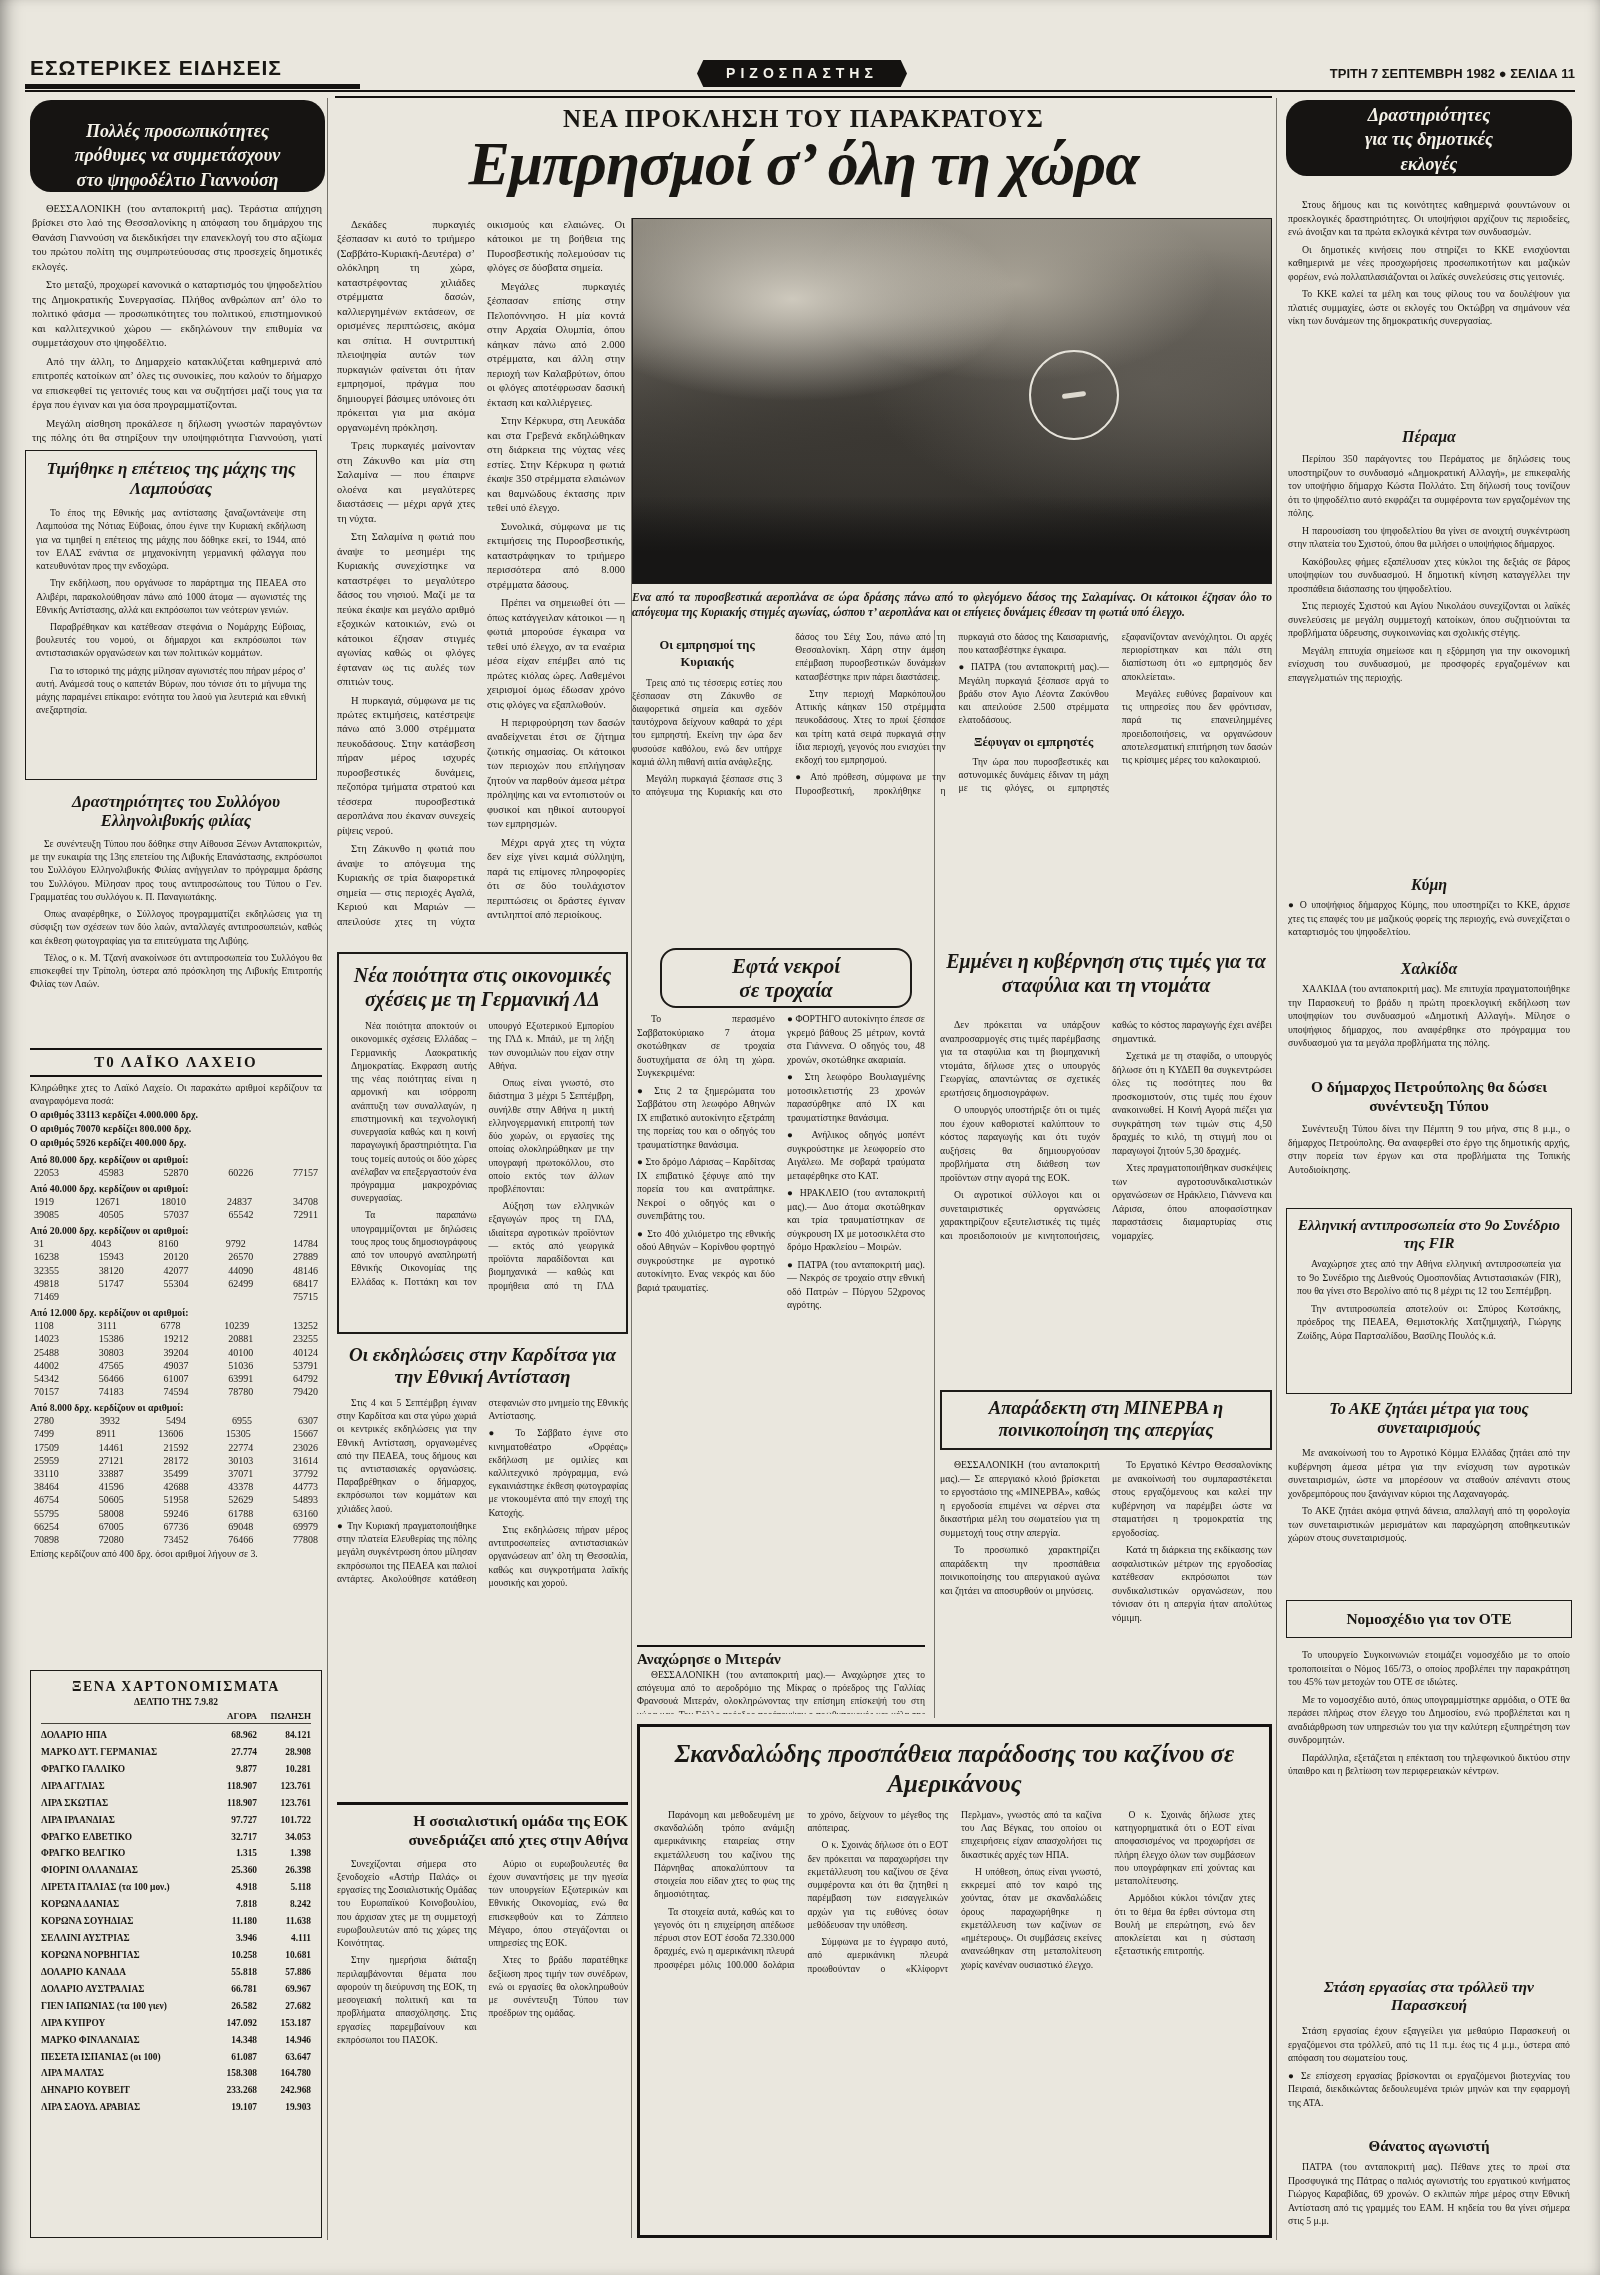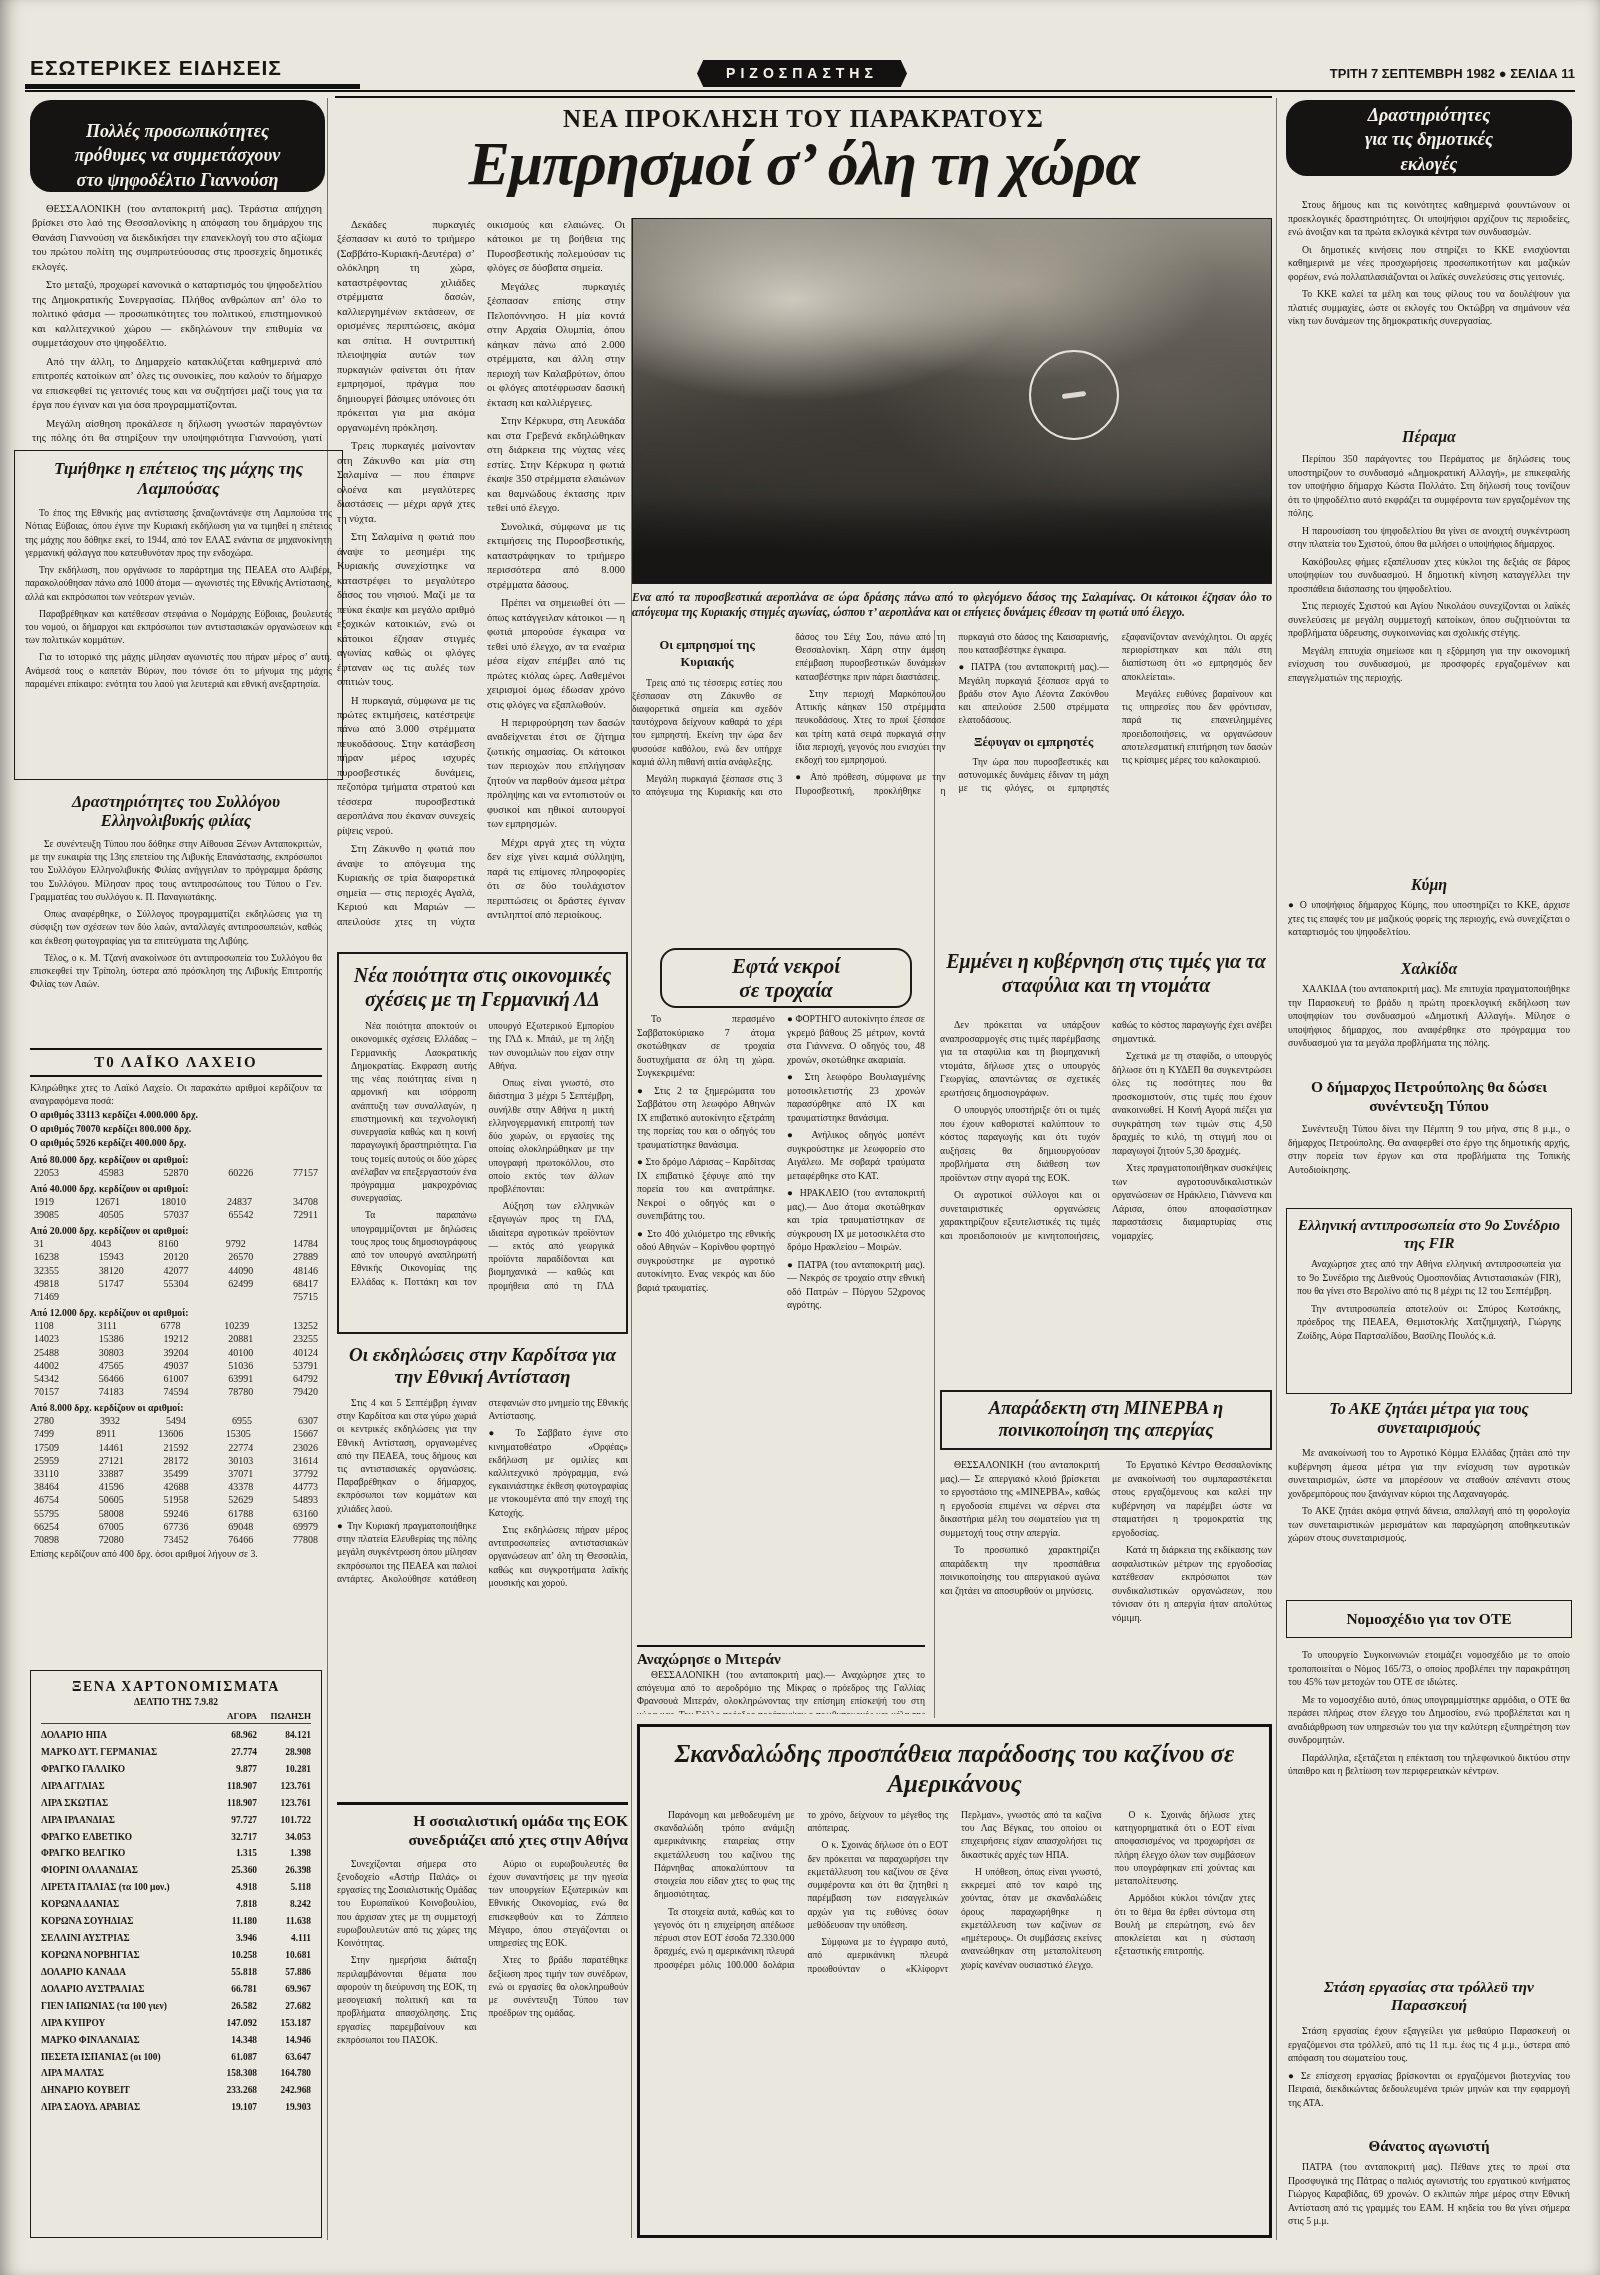--- a/index.html
+++ b/index.html
@@ -97,21 +97,21 @@
       <div class="promo-line">στο ψηφοδέλτιο Γιαννούση</div>
     </section>
 
   <section class="abs body" style="left:32px;top:202px;width:290px;height:242px;">
       <p class="para">ΘΕΣΣΑΛΟΝΙΚΗ (του ανταποκριτή μας). Τεράστια απήχηση βρίσκει στο λαό της Θεσσαλονίκης η απόφαση του δημάρχου της Θανάση Γιαννούση να διεκδικήσει την επανεκλογή του στο αξίωμα του πρώτου πολίτη της συμπρωτεύουσας στις προσεχείς δημοτικές εκλογές.</p>
       <p class="para">Στο μεταξύ, προχωρεί κανονικά ο καταρτισμός του ψηφοδελτίου της Δημοκρατικής Συνεργασίας. Πλήθος ανθρώπων απ’ όλο το πολιτικό φάσμα — προσωπικότητες του πολιτικού, επιστημονικού και καλλιτεχνικού χώρου — εκδηλώνουν την επιθυμία να συμμετάσχουν στο ψηφοδέλτιο.</p>
       <p class="para">Από την άλλη, το Δημαρχείο κατακλύζεται καθημερινά από επιτροπές κατοίκων απ’ όλες τις συνοικίες, που καλούν το δήμαρχο να επισκεφθεί τις γειτονιές τους και να συζητήσει μαζί τους για τα έργα που έγιναν και για όσα προγραμματίζονται.</p>
       <p class="para">Μεγάλη αίσθηση προκάλεσε η δήλωση γνωστών παραγόντων της πόλης ότι θα στηρίξουν την υποψηφιότητα Γιαννούση, γιατί εκφράζει τα συμφέροντα του λαού της Θεσσαλονίκης.</p>
     </section>
 
-  <section class="abs boxed" style="left:14px;top:450px;width:329px;height:330px;">
+  <section class="abs boxed" style="left:25px;top:450px;width:292px;height:330px;">
     <h2 class="h-it" style="font-size:17px;margin-bottom:7px;">Τιμήθηκε η επέτειος της μάχης της Λαμπούσας</h2>
     <div class="body tiny" style="height:250px;">
         <p class="para">Το έπος της Εθνικής μας αντίστασης ξαναζωντάνεψε στη Λαμπούσα της Νότιας Εύβοιας, όπου έγινε την Κυριακή εκδήλωση για να τιμηθεί η επέτειος της μάχης που δόθηκε εκεί, το 1944, από τον ΕΛΑΣ ενάντια σε μηχανοκίνητη γερμανική φάλαγγα που κατευθυνόταν προς την ενδοχώρα.</p>
         <p class="para">Την εκδήλωση, που οργάνωσε το παράρτημα της ΠΕΑΕΑ στο Αλιβέρι, παρακολούθησαν πάνω από 1000 άτομα — αγωνιστές της Εθνικής Αντίστασης, αλλά και εκπρόσωποι των νεότερων γενιών.</p>
         <p class="para">Παραβρέθηκαν και κατέθεσαν στεφάνια ο Νομάρχης Εύβοιας, βουλευτές του νομού, οι δήμαρχοι και εκπρόσωποι των αντιστασιακών οργανώσεων και των πολιτικών κομμάτων.</p>
         <p class="para">Για το ιστορικό της μάχης μίλησαν αγωνιστές που πήραν μέρος σ’ αυτή. Ανάμεσά τους ο καπετάν Βύρων, που τόνισε ότι το μήνυμα της μάχης παραμένει επίκαιρο: ενότητα του λαού για λευτεριά και εθνική ανεξαρτησία.</p>
       </div>
   </section>
 
   <section class="abs" style="left:30px;top:792px;width:292px;height:252px;">

